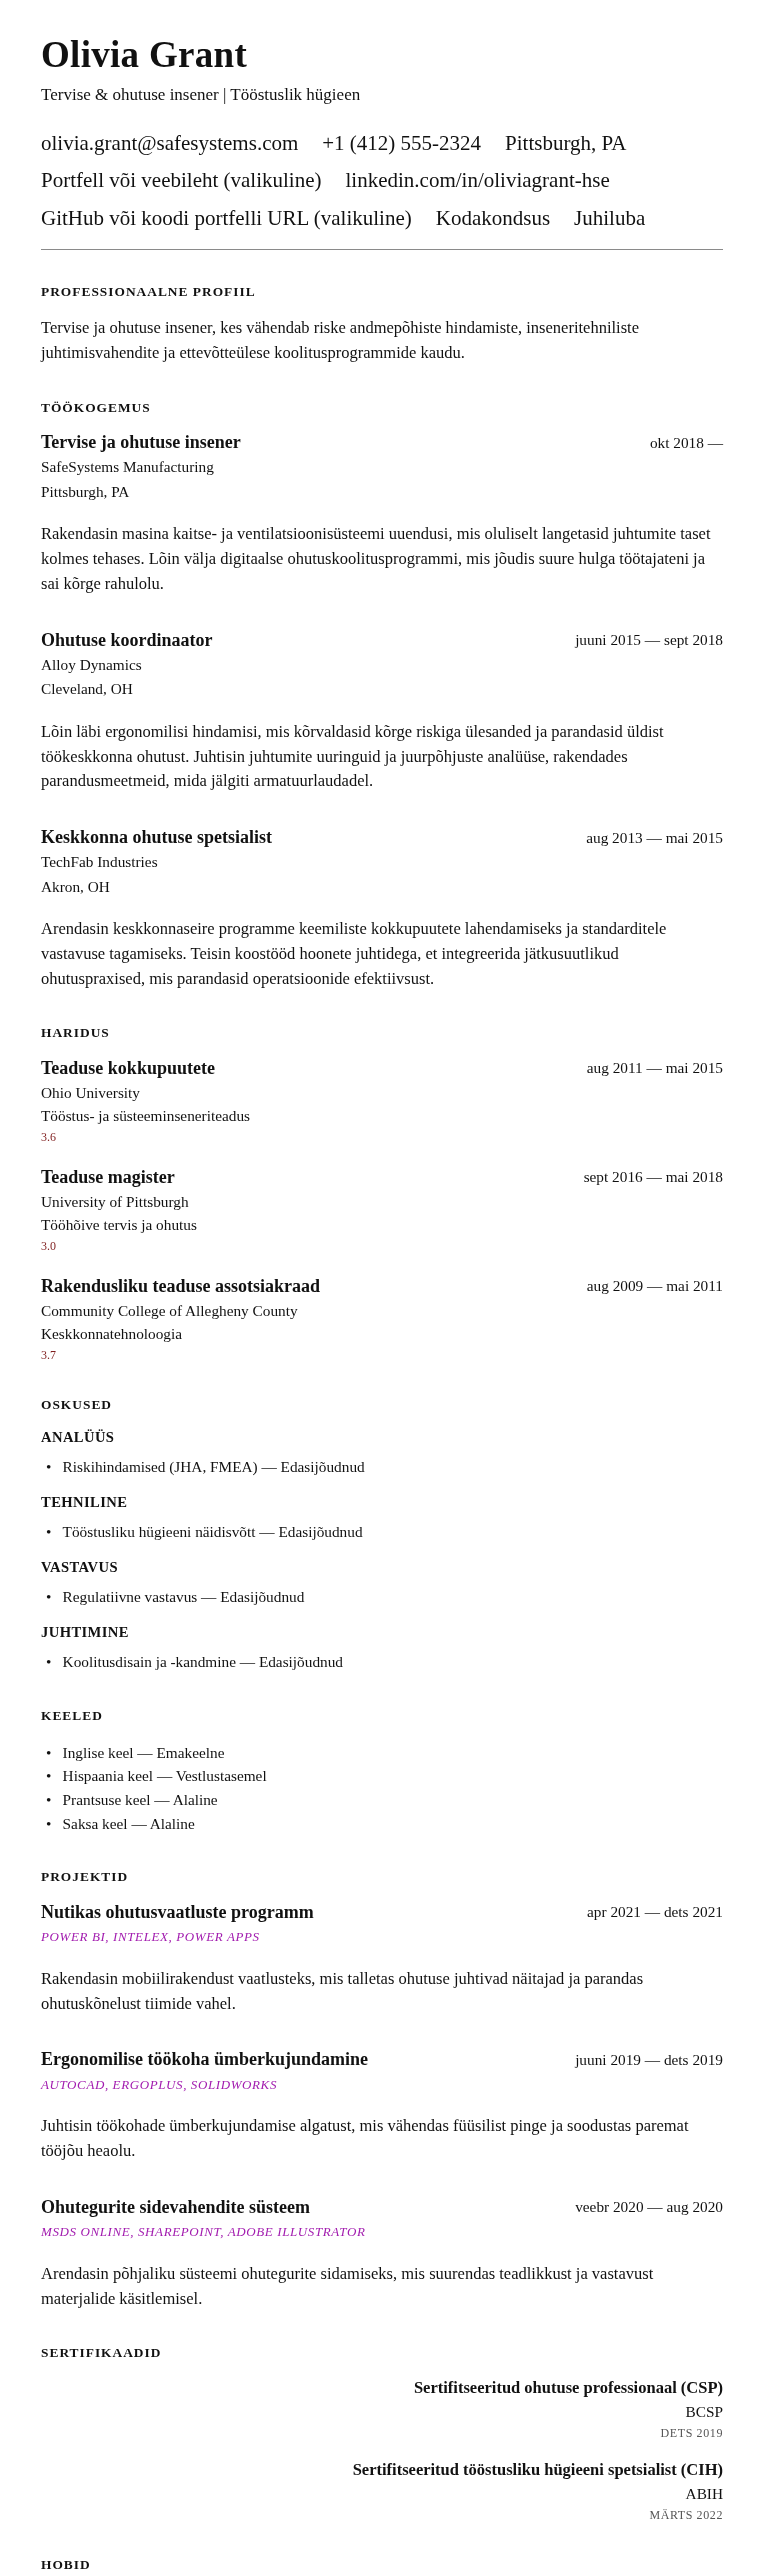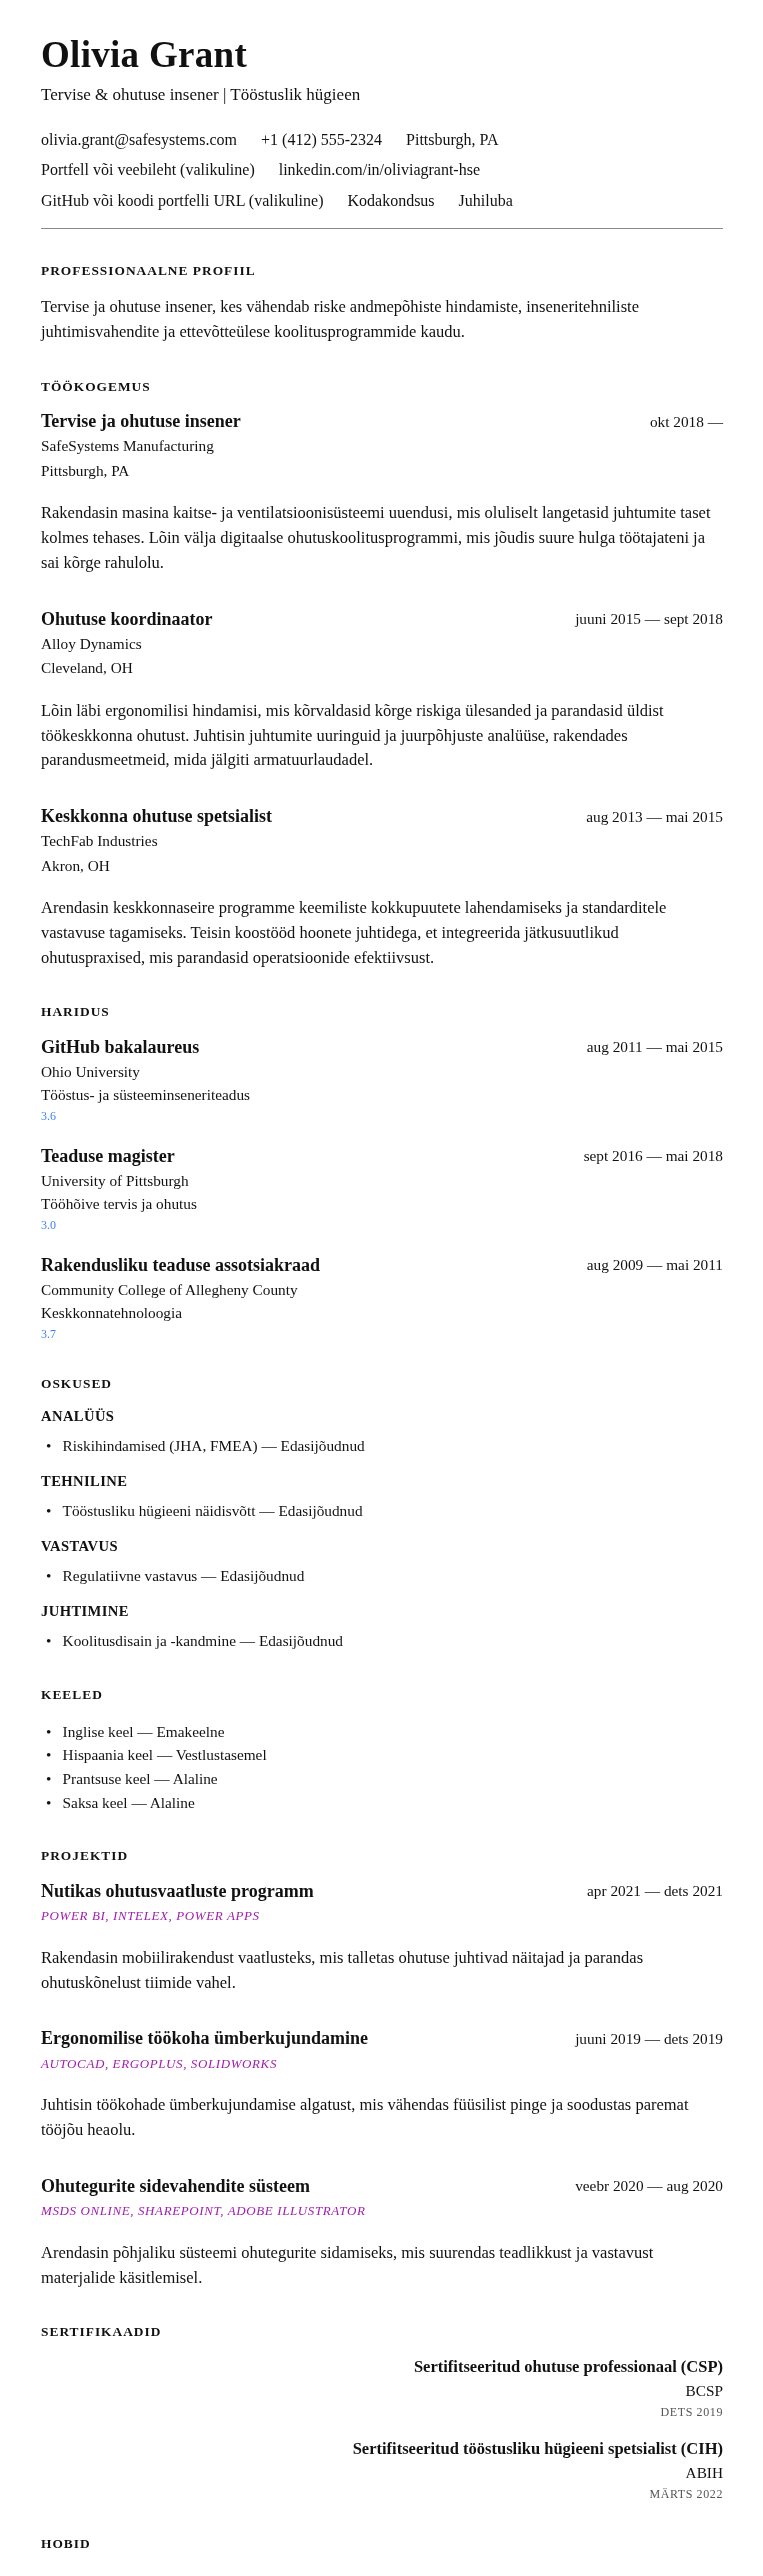--- a/index.html
+++ b/index.html
@@ -6,21 +6,21 @@
   html, body { background: #ffffff; }
   body {
     width: 764px;
     font-family: "Liberation Serif", "DejaVu Serif", serif;
     color: #111111;
     padding: 33px 41px 51px 41px;
   }
   
   .name { font-size: 37px; font-weight: 700; letter-spacing: 0.3px; margin-bottom: 9px; }
   .tagline { font-size: 17px; margin-bottom: 25.5px; }
-  .contact-row { display: flex; gap: 24px; font-size: 16px; margin-bottom: 12.7px; flex-wrap: wrap; }
+  .contact-row { display: flex; gap: 24px; font-size: 21px; margin-bottom: 12.7px; flex-wrap: wrap; }
   .rule { border: none; border-top: 0.6px solid #8a8a8a; margin-top: 18px; }
 
   
   .section { margin-top: 34px; }
   .section-title {
     font-size: 13.4px; font-weight: 700; letter-spacing: 1px;
     margin-bottom: 16.5px;
   }
   .body-text { font-size: 16.5px; line-height: 1.5; }
 
@@ -33,21 +33,21 @@
   .entry-company { font-size: 15.3px; margin-top: 5.1px; }
   .entry-location { font-size: 15.3px; margin-top: 6.4px; }
   .entry-desc { font-size: 16.5px; line-height: 1.5; margin-top: 21.6px; }
   .entry-tools { font-size: 13px; letter-spacing: 0.6px; color: #a21caf; margin-top: 6.4px; font-style: italic; }
 
   
   .edu { margin-bottom: 21.6px; }
   .edu:last-child { margin-bottom: 0; }
   .edu-school { font-size: 15.3px; margin-top: 5.1px; }
   .edu-field { font-size: 15.3px; margin-top: 5.1px; }
-  .edu-gpa { font-size: 12px; color: #3b82f6; margin-top: 5.1px; }
+  .edu-gpa { font-size: 12px; color: #7f1d1d; margin-top: 5.1px; }
 
   
   .skill-group-name { font-size: 14.6px; font-weight: 700; letter-spacing: 0.4px; margin: 15.3px 0 9px 0; }
   .skill-group:first-of-type .skill-group-name { margin-top: 0; }
   ul.bullets { list-style: none; }
   ul.bullets li {
     font-size: 15.3px; line-height: 1.55;
     padding-left: 21.6px; position: relative;
   }
   ul.bullets li::before {
@@ -123,21 +123,21 @@
     <div class="entry-location">Akron, OH</div>
     <p class="entry-desc">Arendasin keskkonnaseire programme keemiliste kokkupuutete lahendamiseks ja standarditele vastavuse tagamiseks. Teisin koostööd hoonete juhtidega, et integreerida jätkusuutlikud ohutuspraxised, mis parandasid operatsioonide efektiivsust.</p>
   </div>
 </section>
 
 <section class="section">
   <h2 class="section-title">HARIDUS</h2>
 
   <div class="edu">
     <div class="entry-head">
-      <span class="entry-role">GitHub bakalaureus</span>
+      <span class="entry-role">Teaduse kokkupuutete</span>
       <span class="entry-dates">aug 2011 — mai 2015</span>
     </div>
     <div class="edu-school">Ohio University</div>
     <div class="edu-field">Tööstus- ja süsteeminseneriteadus</div>
     <div class="edu-gpa">3.6</div>
   </div>
 
   <div class="edu">
     <div class="entry-head">
       <span class="entry-role">Teaduse magister</span>

